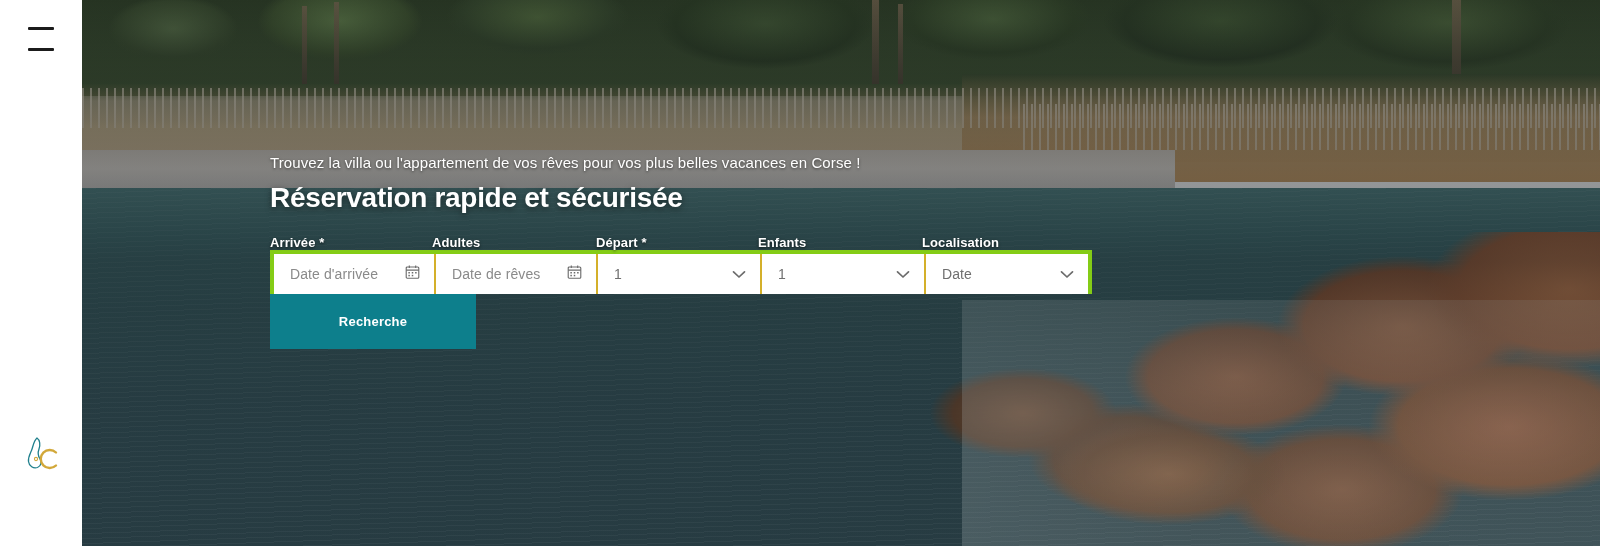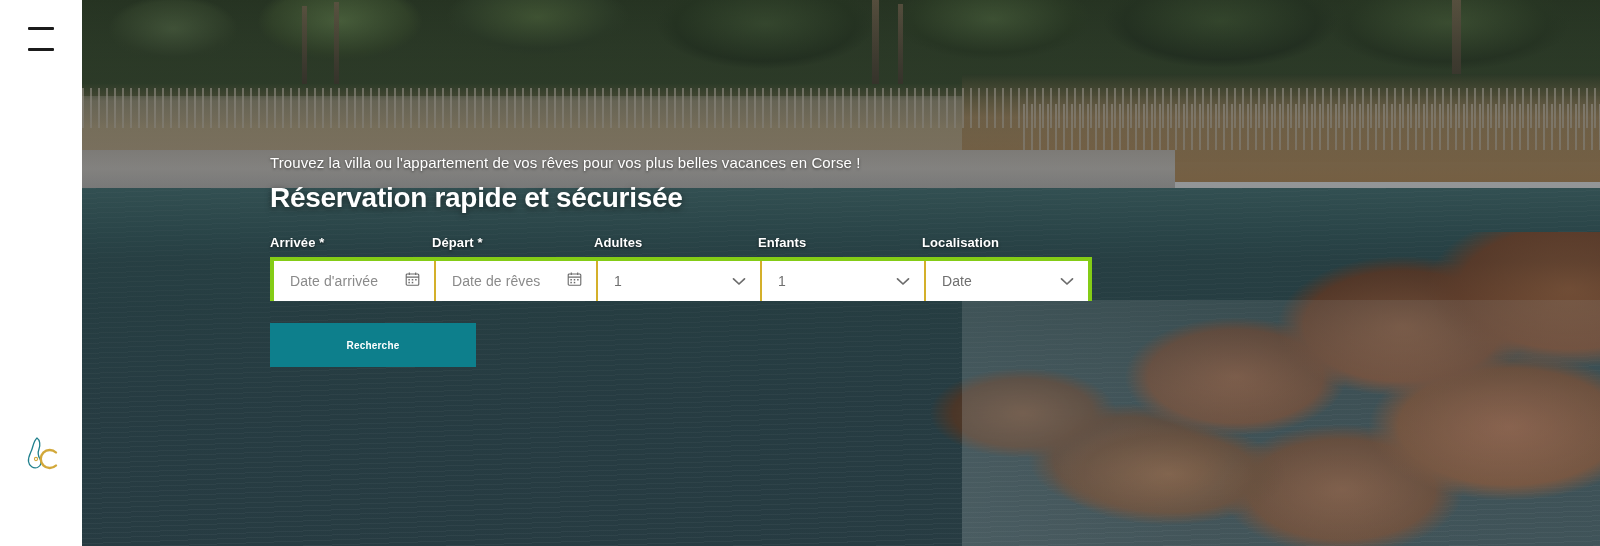--- a/index.html
+++ b/index.html
@@ -132,21 +132,20 @@
     color:#ffffff; font-size:28px; font-weight:700; letter-spacing:-.3px;
     text-shadow:0 2px 6px rgba(0,0,0,.5);
     line-height:1.12;
   }
 
   .search { margin-top:22px; }
   .labels { display:flex; }
   .lbl {
     color:#ffffff; font-size:13px; font-weight:700; letter-spacing:.1px;
     text-shadow:0 1px 3px rgba(0,0,0,.65);
-    padding-bottom:7px;
   }
   .lbl .req { color:#ffffff; font-weight:700; }
 
   .fields { display:flex; border:4px solid #84cc16; background:#ffffff; width:822px; height:44px; }
   .field {
     position:relative; height:40px; background:#ffffff;
     display:flex; align-items:center;
     border-right:2px solid #d4b02a;
   }
   .field:last-child { border-right:none; }
@@ -155,24 +154,23 @@
     font-family:"Liberation Sans", sans-serif;
   }
   .field .val.filled { color:#6f6f6f; }
   .field .ic { position:absolute; right:14px; top:50%; transform:translateY(-50%); }
 
   .w-date { width:162px; }
   .w-sel  { width:164px; }
   .w-loc  { width:162px; }
 
   .btn {
-    margin-top:22px;
-    width:206px; height:44px;
+    width:206px; height:55px;
     background:#0d7f8c; color:#ffffff;
-    font-size:10px; font-weight:700; letter-spacing:.2px;
+    font-size:13px; font-weight:700; letter-spacing:.2px;
     display:flex; align-items:center; justify-content:center;
     border:none; cursor:pointer; font-family:"Liberation Sans", sans-serif;
   }
 </style>
 </head>
 <body>
 
 <div class="page">
 
   <div class="rail">
@@ -219,25 +217,25 @@
       <div class="kicker">Trouvez la villa ou l'appartement de vos rêves pour vos plus belles vacances en Corse !</div>
       <h1 class="headline">Réservation rapide et sécurisée</h1>
 
       <div class="search">
 
         <div class="labels">
           <div class="lbl w-date">
             <span>Arrivée</span>
             <span class="req">*</span>
           </div>
+          <div class="lbl w-sel">Adultes</div>
           <div class="lbl w-date">
             <span>Départ</span>
             <span class="req">*</span>
           </div>
-          <div class="lbl w-sel">Adultes</div>
           <div class="lbl w-sel">Enfants</div>
           <div class="lbl w-loc">Localisation</div>
         </div>
 
         <div class="fields">
 
           <div class="field w-date">
             <span class="val">Date d'arrivée</span>
             <span class="ic">
               <svg width="15" height="15" viewBox="0 0 16 16">

